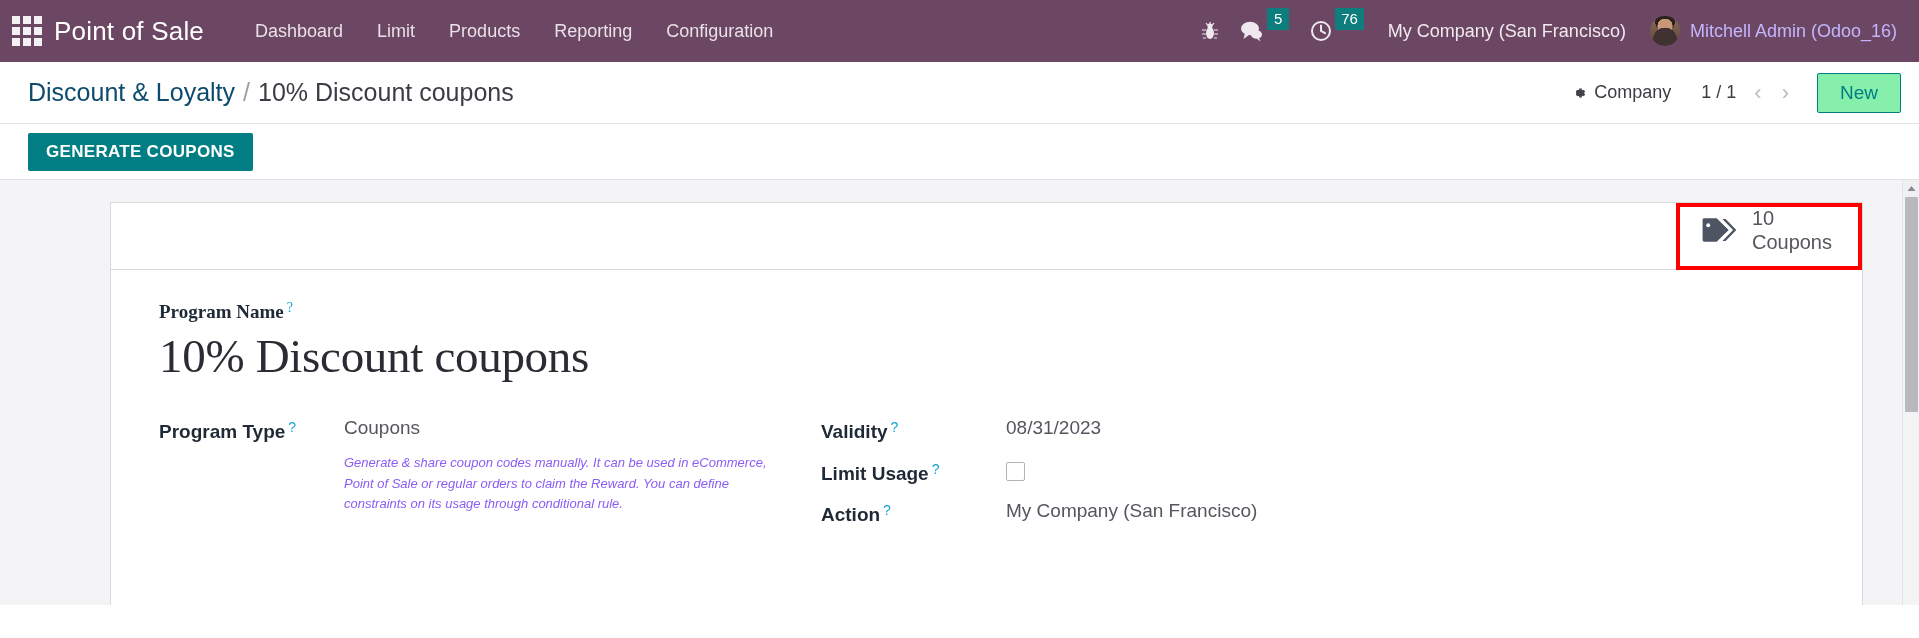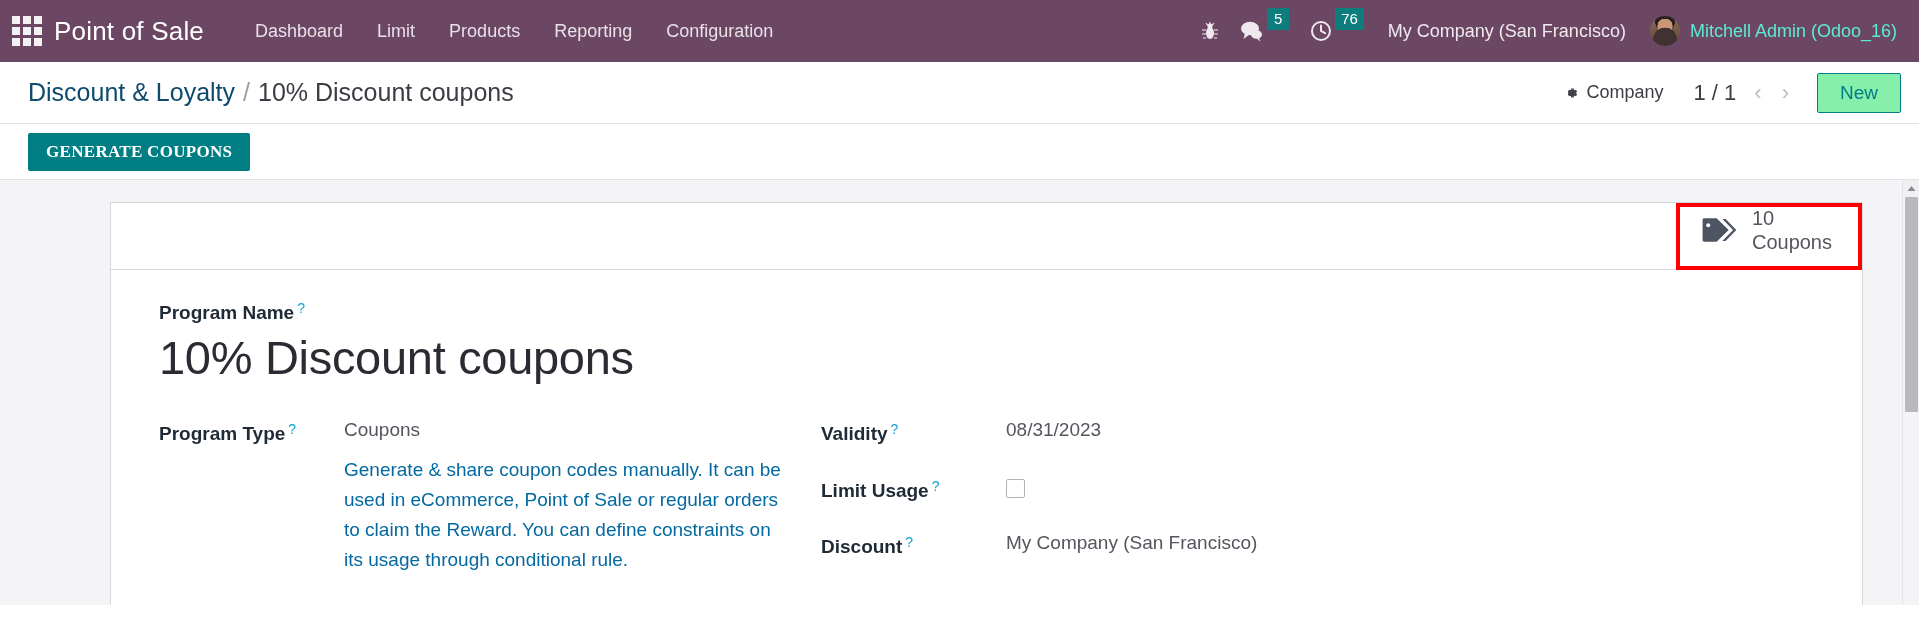--- a/index.html
+++ b/index.html
@@ -91,21 +91,21 @@
     border-radius: 50%;
     margin-right: 10px;
     background:
       radial-gradient(circle at 50% 78%, #3f3230 0 42%, transparent 43%),
       radial-gradient(circle at 50% 34%, #c99677 0 30%, transparent 31%),
       radial-gradient(circle at 50% 20%, #2b2220 0 34%, transparent 35%),
       linear-gradient(#8a6b58, #5d463c);
     overflow: hidden;
     flex: none;
   }
-  .user-name { font-size: 18px; color: #5eead4; white-space: nowrap; }
+  .user-name { font-size: 18px; color: #c4b5fd; white-space: nowrap; }
 
   
   .control-panel {
     background: #ffffff;
     border-bottom: 1px solid #dee2e6;
     padding: 0 18px 0 28px;
     display: flex;
     align-items: center;
     height: 62px;
   }
@@ -118,21 +118,21 @@
   .bc-sep { font-size: 25px; color: #9aa0a6; margin: 0 8px; }
   .bc-current { font-size: 25px; color: #3c3c44; }
 
   .cp-right { margin-left: auto; display: flex; align-items: center; gap: 4px; }
   .action-btn {
     display: flex; align-items: center; gap: 7px;
     font-size: 18px; color: #3c3c44;
     padding: 6px 10px; cursor: pointer;
   }
   .gear { width: 16px; height: 16px; flex: none; }
-  .pager { font-size: 22px; color: #3c3c44; margin: 0 6px 0 16px; white-space: nowrap; }
+  .pager { font-size: 18px; color: #3c3c44; margin: 0 6px 0 16px; white-space: nowrap; }
   .pager-btn {
     font-size: 22px; color: #b9bcc2;
     padding: 2px 8px; cursor: pointer; user-select: none;
   }
   .new-btn {
     border: 1px solid #017e84;
     color: #017e84;
     background: #86efac;
     font-size: 19px;
     padding: 8px 22px;
@@ -153,21 +153,21 @@
   .btn-primary {
     background: #017e84;
     color: #ffffff;
     border: none;
     font-size: 17px;
     font-weight: 700;
     letter-spacing: .3px;
     padding: 9px 18px;
     cursor: pointer;
     border-radius: 2px;
-    font-family: Liberation Serif, serif;
+    font-family: Liberation Sans, sans-serif;
   }
 
   
   .form-area {
     background: #f4f4f7;
     height: 425px;
     padding: 22px 0 0 0;
     position: relative;
     overflow: hidden;
   }
@@ -200,21 +200,21 @@
     cursor: pointer;
     background: #ffffff;
     height: 100%;
   }
   .tag-icon { width: 38px; height: 30px; flex: none; }
   .stat-text { line-height: 1.22; }
   .stat-value { font-size: 20px; color: #55565e; }
   .stat-label { font-size: 20px; color: #55565e; }
 
   .sheet-body { padding: 30px 0 0 0; }
-  .title-block { padding: 0 0 0 48px; }
+  .title-block { padding: 0 0 0 48px; font-family: Liberation Serif, serif; }
   .field-label {
     font-size: 19px;
     font-weight: 700;
     color: #1f2a36;
     white-space: nowrap;
   }
   .help-q {
     color: #14a3d6;
     font-size: 14px;
     vertical-align: super;
@@ -231,34 +231,35 @@
 
   .cols {
     display: flex;
     padding: 34px 0 0 48px;
   }
   .col { width: 662px; }
   .col.right { width: 700px; padding-left: 0px; }
   .frow {
     display: flex;
     align-items: flex-start;
-    margin-bottom: 30px;
+    margin-bottom: 15px;
   }
   .frow .lbl { width: 185px; flex: none; padding-top: 2px; }
   .frow .val {
     font-size: 19px;
     color: #55565e;
   }
   .val-strong { color: #4a4b53; }
   .desc {
-    font-size: 19px;
-    color: #0369a1;
+    font-size: 13px;
+    color: #8b5cf6;
     line-height: 1.58;
     max-width: 440px;
     margin-top: 14px;
+    font-style: italic;
   }
   .chk {
     width: 19px; height: 19px;
     border: 1px solid #b0b4ba;
     background: #ffffff;
     border-radius: 2px;
     display: block;
     margin-top: 3px;
     cursor: pointer;
   }
@@ -445,21 +446,21 @@
             <div class="lbl">
               <span class="field-label">Limit Usage</span><span class="help-q">?</span>
             </div>
             <div>
               <span class="chk"></span>
             </div>
           </div>
 
           <div class="frow">
             <div class="lbl">
-              <span class="field-label">Discount</span><span class="help-q">?</span>
+              <span class="field-label">Action</span><span class="help-q">?</span>
             </div>
             <div class="val">My Company (San Francisco)</div>
           </div>
 
         </div>
       </div>
     </div>
   </div>
 
   <div class="scrollbar">

